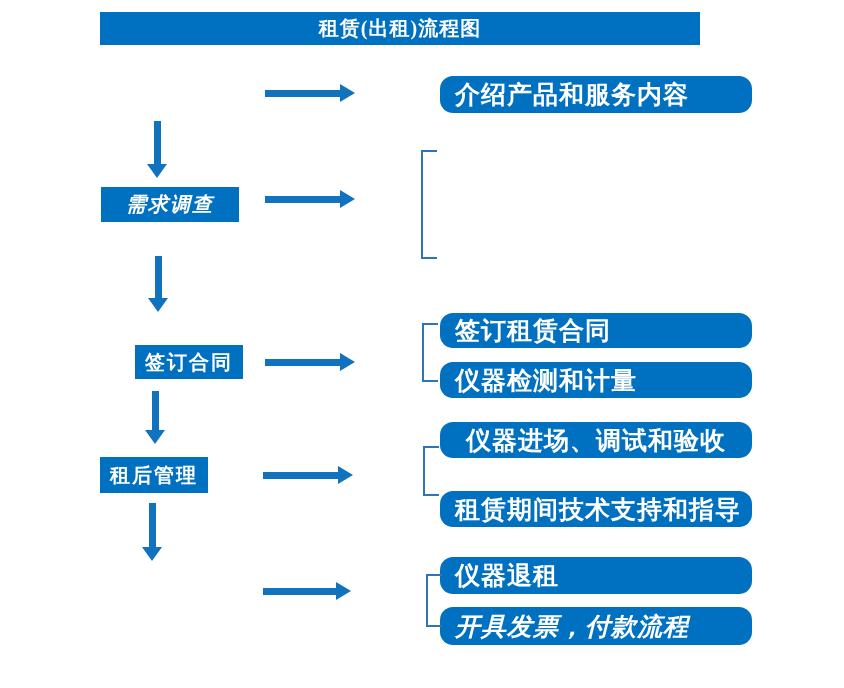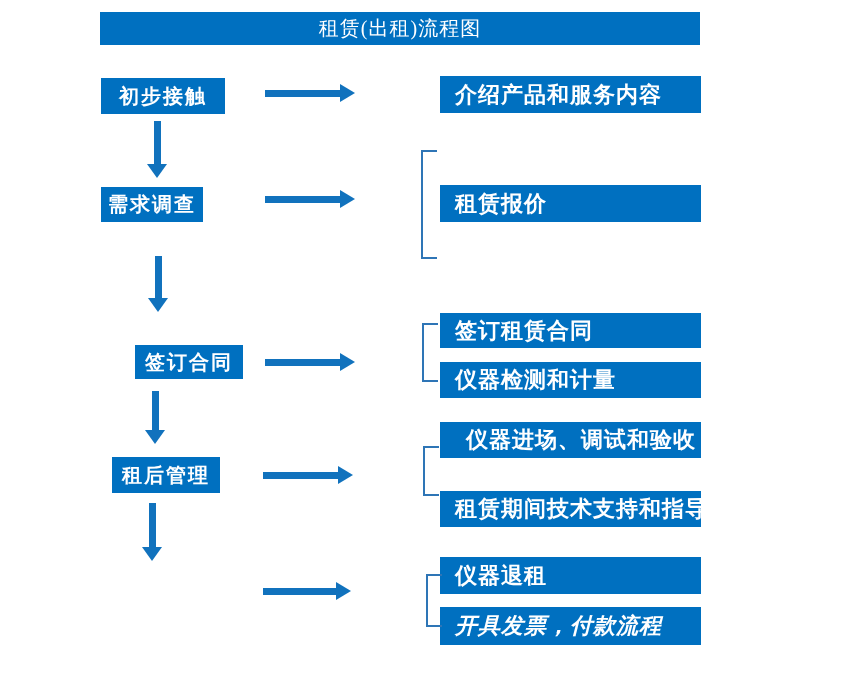--- a/index.html
+++ b/index.html
@@ -16,46 +16,47 @@
     height: 688px;
     background: #ffffff;
     overflow: hidden;
     font-family: "Liberation Serif", "DejaVu Serif", serif;
   }
   .title-bar {
     position: absolute;
     left: 100px; top: 12px; width: 600px; height: 33px;
     background: var(--box-blue);
     color: var(--text-white);
-    font-weight: normal;
+    font-weight: bold;
     font-size: 20px;
     display: flex; align-items: center; justify-content: center;
     letter-spacing: 1px;
   }
   .step-box {
     position: absolute;
     background: var(--box-blue);
     color: var(--text-white);
     font-weight: bold;
     font-size: 20px;
     display: flex; align-items: center; justify-content: center;
     letter-spacing: 2px;
     white-space: nowrap;
   }
   .detail-box {
     position: absolute;
-    left: 440px; width: 261px;
+    left: 440px; width: 312px;
     background: var(--box-blue);
     color: var(--text-white);
     font-weight: bold;
-    font-size: 22px;
+    font-size: 25px;
     display: flex; align-items: center; justify-content: flex-start;
     padding-left: 15px;
     letter-spacing: 1px;
     white-space: nowrap;
+    border-radius: 13px;
   }
   .h-arrow { position: absolute; height: 19px; }
   .h-arrow .shaft {
     position: absolute; left: 0; top: 6px; height: 7px; right: 14px;
     background: var(--arrow-blue);
   }
   .h-arrow .head {
     position: absolute; right: 0; top: 0; width: 0; height: 0;
     border-top: 9.5px solid transparent;
     border-bottom: 9.5px solid transparent;
@@ -82,27 +83,25 @@
 </style>
 </head>
 <body>
 
 <div class="canvas">
 
   <div class="title-bar">
     <span>租赁(出租)流程图</span>
   </div>
 
-  <div class="step-box" style="left:101px;top:78px;width:124px;height:36px;">初步接触</div>
-  <div class="step-box" style="left:101px;top:187px;width:102px;height:35px;">需求调查</div>
+  <div class="step-box" style="left:101px;top:187px;width:138px;height:35px;font-style:italic;">需求调查</div>
   <div class="step-box" style="left:103px;top:345px;width:108px;height:34px;margin-left:32px;">签订合同</div>
-  <div class="step-box" style="left:100px;top:457px;width:108px;height:36px;margin-left:12px;">租后管理</div>
+  <div class="step-box" style="left:100px;top:457px;width:108px;height:36px;">租后管理</div>
 
   <div class="detail-box" style="top:76px;height:37px;">介绍产品和服务内容</div>
-  <div class="detail-box" style="top:185px;height:37px;">租赁报价</div>
   <div class="detail-box" style="top:313px;height:35px;">签订租赁合同</div>
   <div class="detail-box" style="top:362px;height:36px;">仪器检测和计量</div>
   <div class="detail-box" style="top:422px;height:36px;padding-left:26px;">仪器进场、调试和验收</div>
   <div class="detail-box" style="top:491px;height:36px;font-family:Liberation Mono, monospace;">租赁期间技术支持和指导</div>
   <div class="detail-box" style="top:557px;height:37px;">仪器退租</div>
   <div class="detail-box" style="top:607px;height:38px;font-style:italic;">开具发票，付款流程</div>
 
   <div class="h-arrow" style="left:265px;top:84px;width:90px;">
     <div class="shaft"></div>
       <div class="head"></div>

